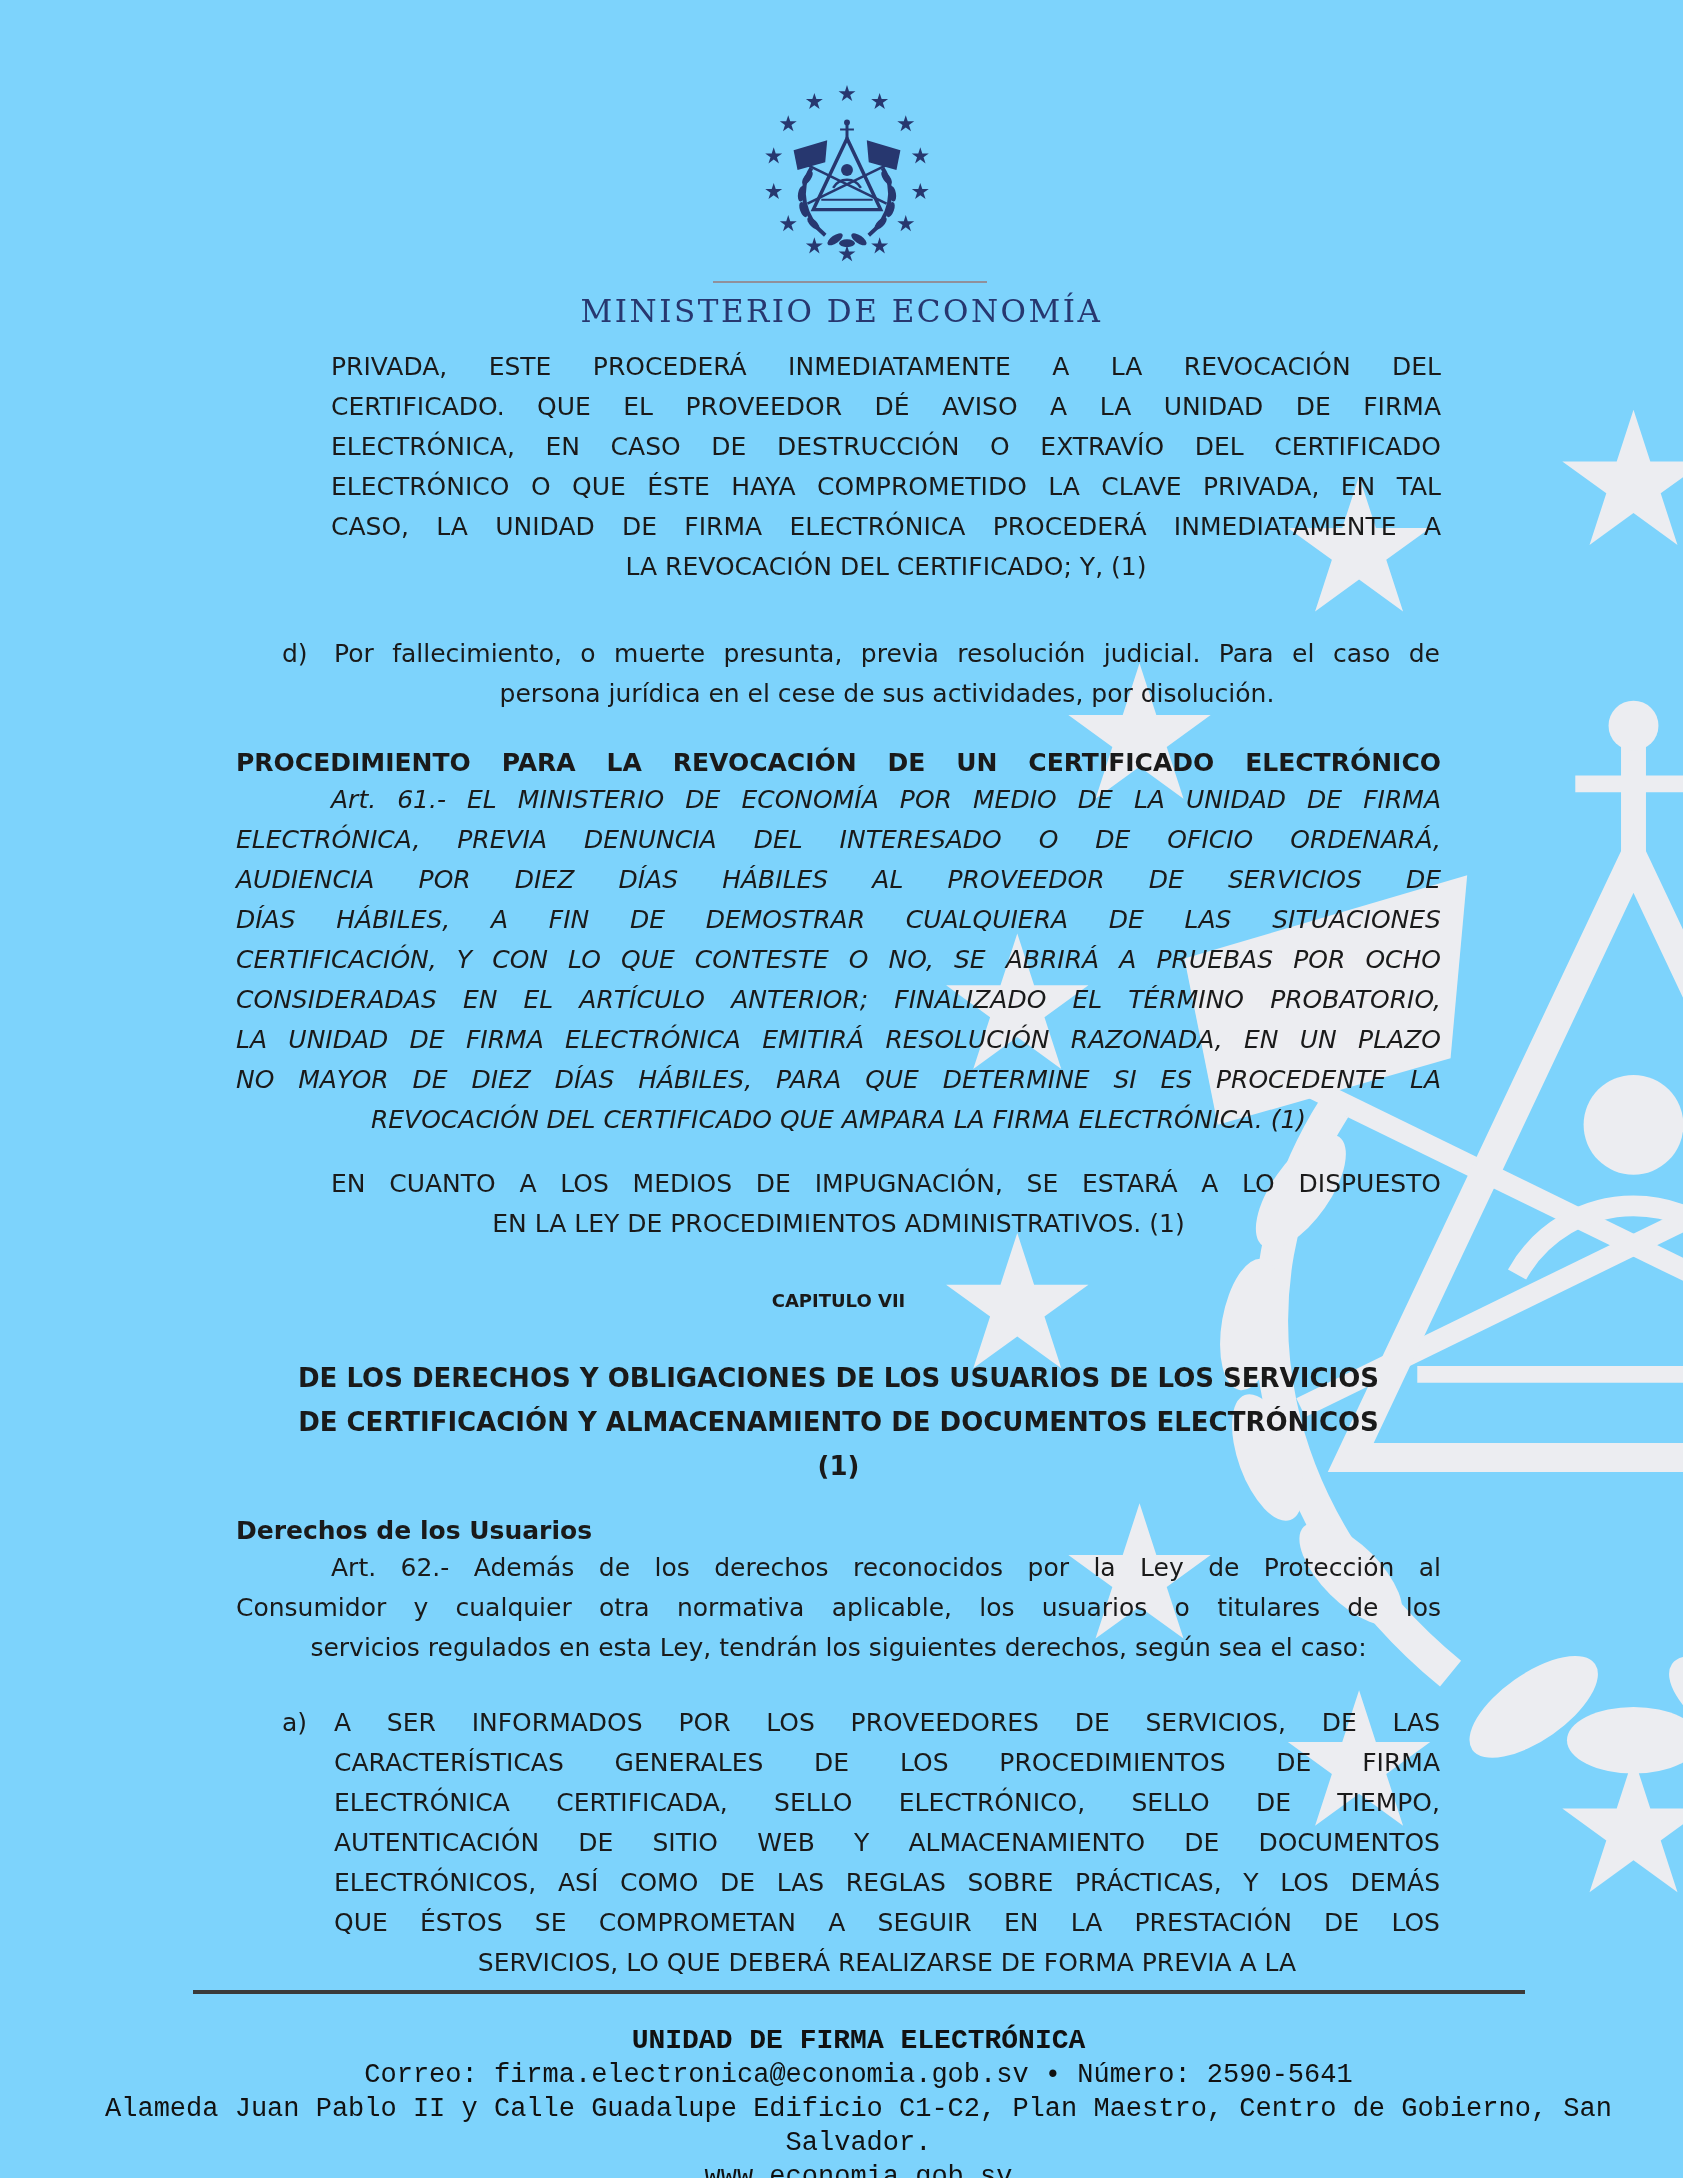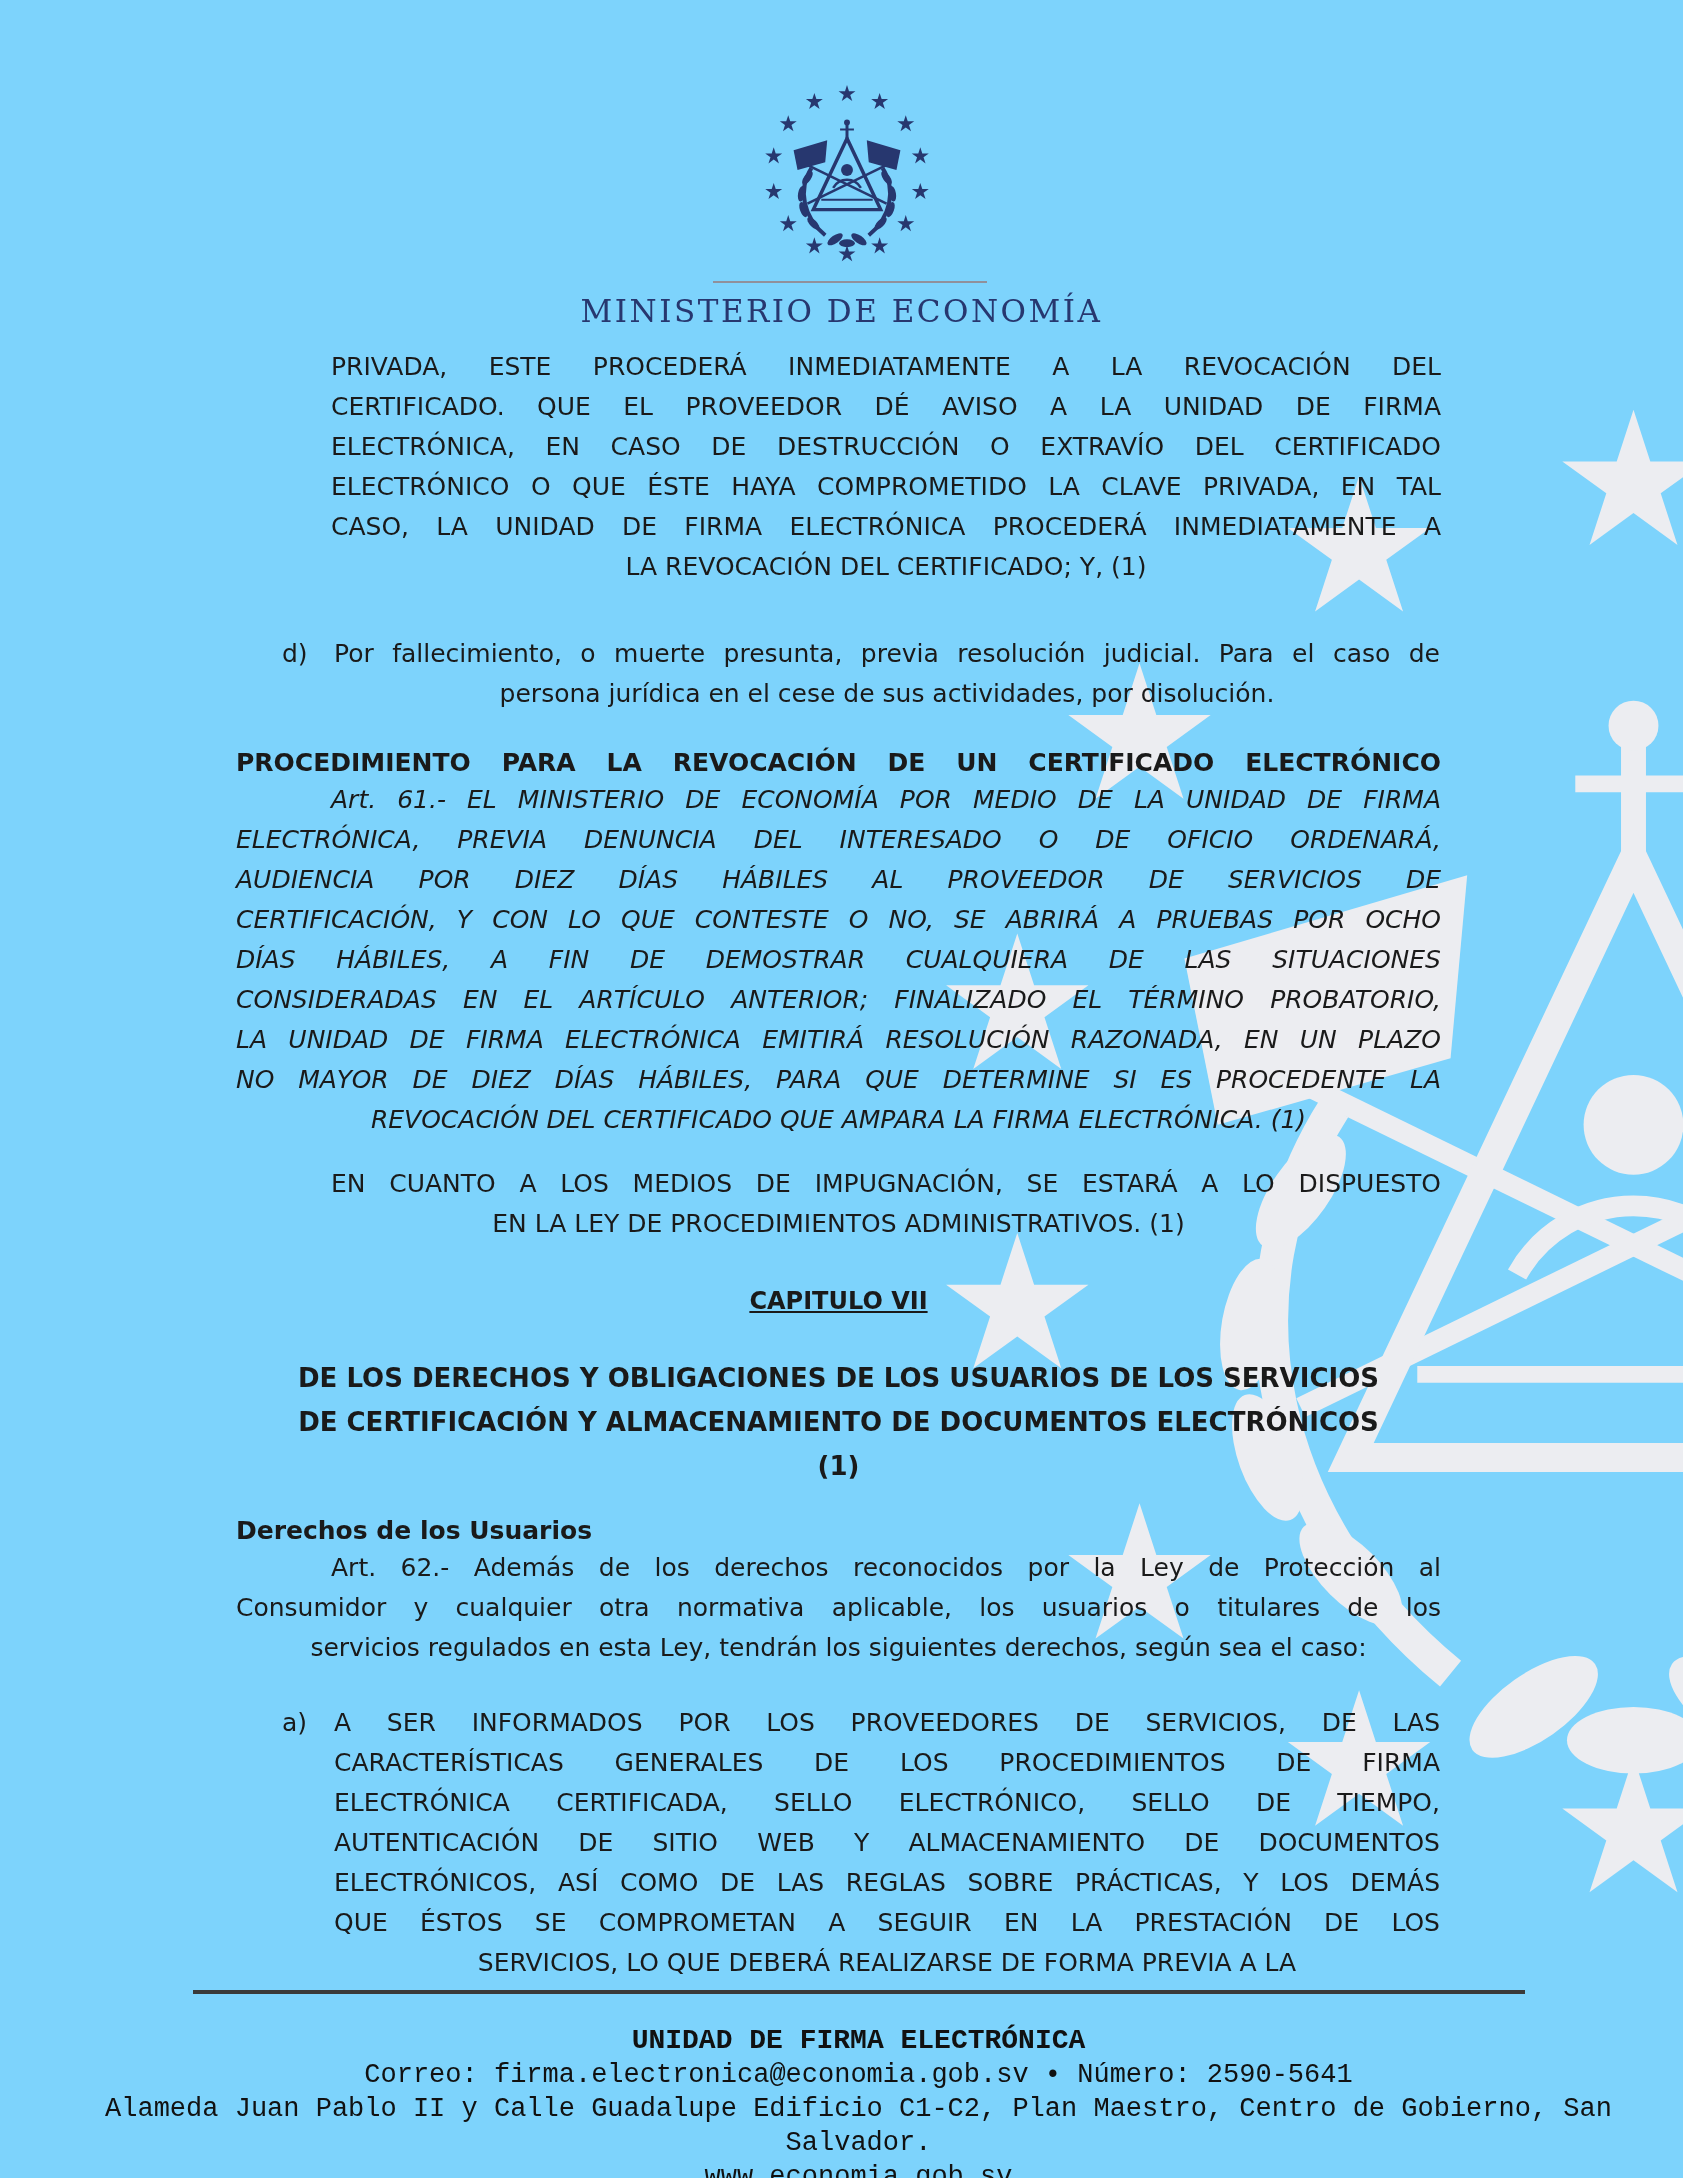--- a/index.html
+++ b/index.html
@@ -16,21 +16,21 @@
   
   .ministry-title{font-family:"DejaVu Serif","Liberation Serif",serif;font-size:31px;
                   letter-spacing:2.5px;color:var(--navy,#27376f);text-align:center;width:1683px;}
   .logo-rule{border-top:2px solid var(--logo-line,#90909a);height:0;}
   .logo-svg{color:var(--navy,#27376f);}
   
   .list-item .marker{position:absolute;left:0;top:0;line-height:40px;}
   .list-item .item-lines{margin-left:52px;}
   
   .h-proc{font-size:25px;font-weight:bold;}
-  .h-cap{font-size:24px;font-weight:bold;text-decoration:underline;}
+  .h-cap{font-size:18px;font-weight:bold;}
   .h-sub .line{line-height:44px;}
   .h-sub{font-size:26px;font-weight:bold;}
   
   .wm-svg{color:var(--watermark,#ecedf1);pointer-events:none;}
   
   .footer-rule{height:4px;background:var(--divider,#3a3a3a);}
   .footer-block{font-family:"Liberation Sans",sans-serif;text-align:center;font-size:27px;color:#111;}
   .footer-block .f-line{line-height:34px;}
   .footer-title{font-weight:bold;font-size:28px;}
 </style>
@@ -118,22 +118,22 @@
         <div class="line">persona jurídica en el cese de sus actividades, por disolución.</div>
       </div>
   </div>
 
   <div class="abs h-proc line j" style="left:236px;top:743px;width:1205px;">PROCEDIMIENTO PARA LA REVOCACIÓN DE UN CERTIFICADO ELECTRÓNICO</div>
 
   <div class="abs body-text" style="left:236px;top:780px;width:1205px;font-style:italic;">
       <div class="line j ind">Art. 61.- EL MINISTERIO DE ECONOMÍA POR MEDIO DE LA UNIDAD DE FIRMA</div>
       <div class="line j">ELECTRÓNICA, PREVIA DENUNCIA DEL INTERESADO O DE OFICIO ORDENARÁ,</div>
       <div class="line j">AUDIENCIA POR DIEZ DÍAS HÁBILES AL PROVEEDOR DE SERVICIOS DE</div>
+      <div class="line j">DÍAS HÁBILES, A FIN DE DEMOSTRAR CUALQUIERA DE LAS SITUACIONES</div>
       <div class="line j">CERTIFICACIÓN, Y CON LO QUE CONTESTE O NO, SE ABRIRÁ A PRUEBAS POR OCHO</div>
-      <div class="line j">DÍAS HÁBILES, A FIN DE DEMOSTRAR CUALQUIERA DE LAS SITUACIONES</div>
       <div class="line j">CONSIDERADAS EN EL ARTÍCULO ANTERIOR; FINALIZADO EL TÉRMINO PROBATORIO,</div>
       <div class="line j">LA UNIDAD DE FIRMA ELECTRÓNICA EMITIRÁ RESOLUCIÓN RAZONADA, EN UN PLAZO</div>
       <div class="line j">NO MAYOR DE DIEZ DÍAS HÁBILES, PARA QUE DETERMINE SI ES PROCEDENTE LA</div>
       <div class="line">REVOCACIÓN DEL CERTIFICADO QUE AMPARA LA FIRMA ELECTRÓNICA. (1)</div>
     </div>
 
   <div class="abs body-text" style="left:236px;top:1164px;width:1205px;">
       <div class="line j ind">EN CUANTO A LOS MEDIOS DE IMPUGNACIÓN, SE ESTARÁ A LO DISPUESTO</div>
       <div class="line">EN LA LEY DE PROCEDIMIENTOS ADMINISTRATIVOS. (1)</div>
     </div>

